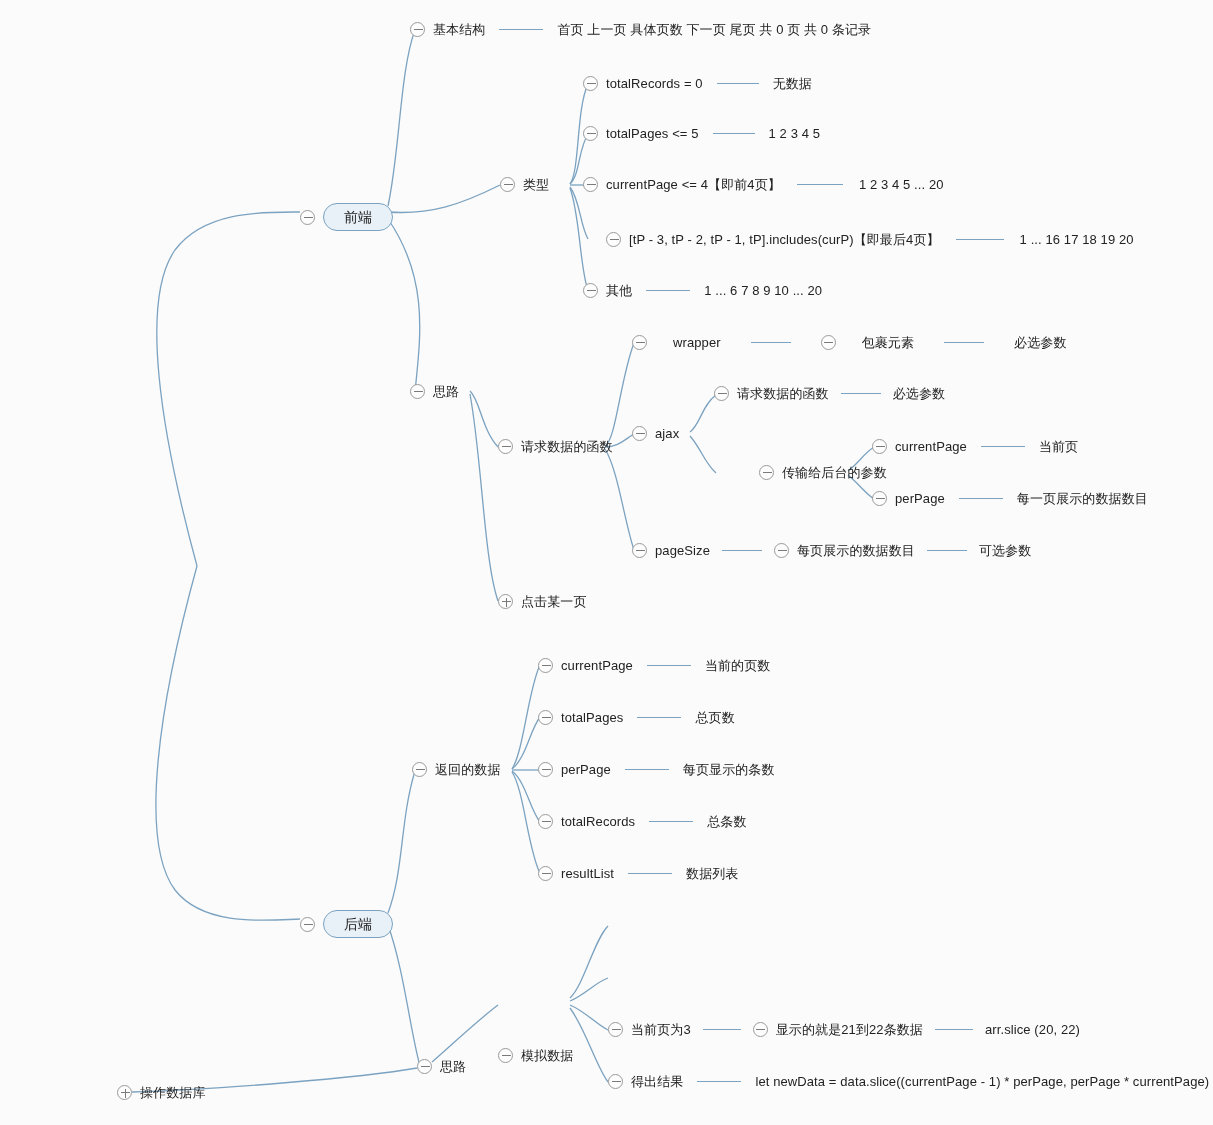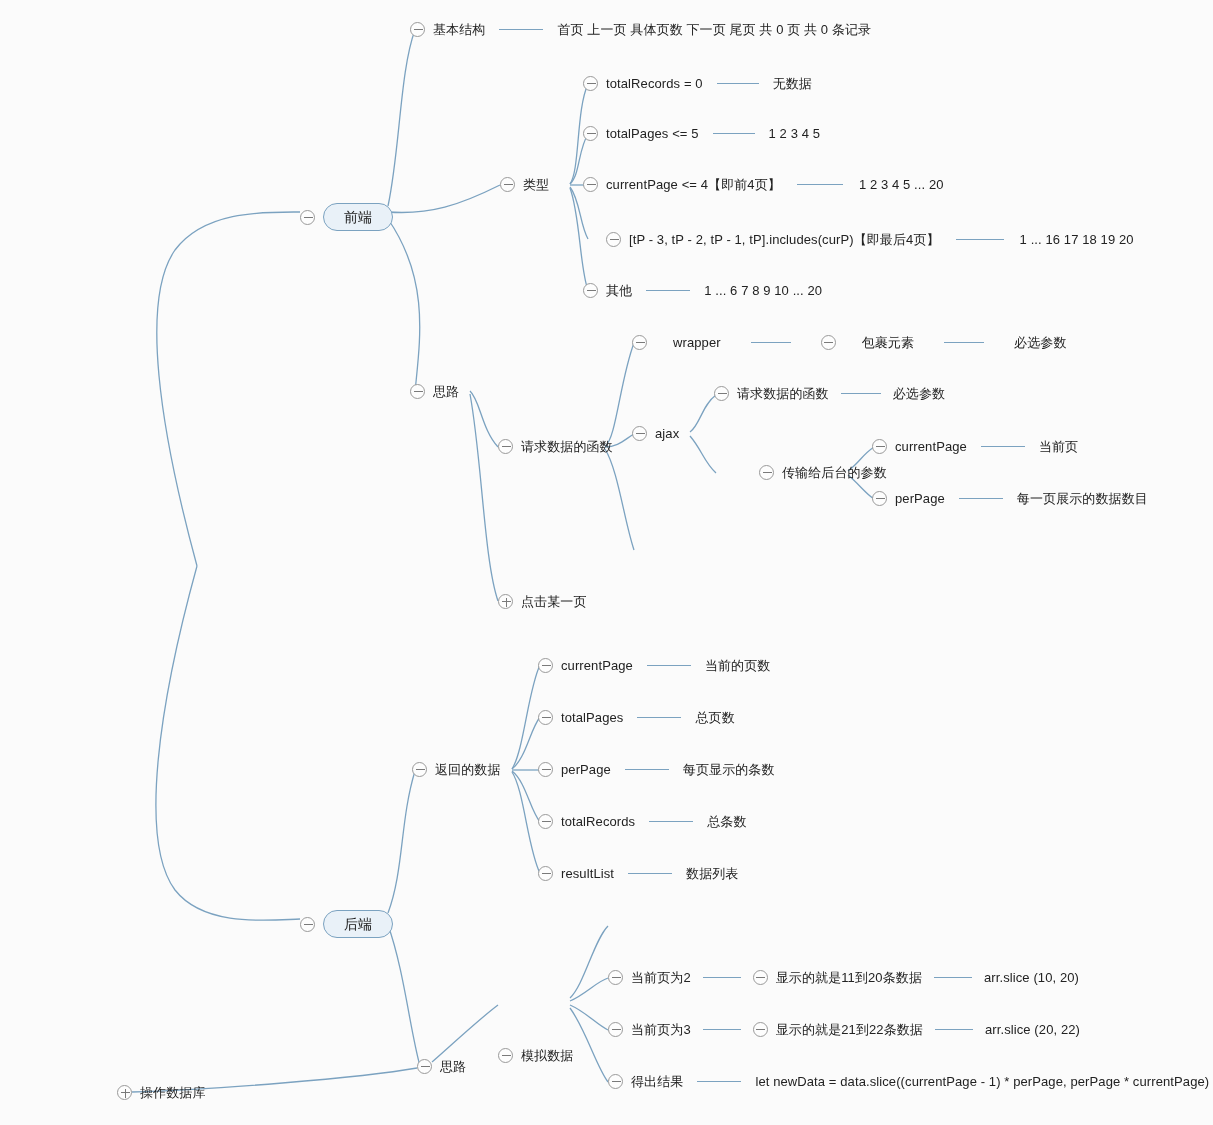--- a/index.html
+++ b/index.html
@@ -209,20 +209,29 @@
     <span class="lbl">当前页</span>
   </div>
 
   <div class="node" style="left:872px;top:491px;">
     <span class="tg"></span>
     <span class="lbl">perPage</span>
     <span class="dash" style="width:44px;margin:0 14px;"></span>
     <span class="lbl">每一页展示的数据数目</span>
   </div>
 
+  <div class="node" style="left:632px;top:543px;">
+    <span class="tg"></span>
+    <span class="lbl">pageSize</span>
+    <span class="dash" style="width:40px;margin:0 12px;"></span>
+    <span class="tg"></span>
+    <span class="lbl">每页展示的数据数目</span>
+    <span class="dash" style="width:40px;margin:0 12px;"></span>
+    <span class="lbl">可选参数</span>
+  </div>
 
   <div class="node" style="left:498px;top:594px;">
     <span class="tg plus"></span>
     <span class="lbl">点击某一页</span>
   </div>
 
   <div class="node" style="left:300px;top:910px;">
     <span class="tg"></span>
     <span class="boxnode lbl" style="margin-left:8px;">后端</span>
   </div>
@@ -276,29 +285,20 @@
     <span class="tg plus"></span>
     <span class="lbl">操作数据库</span>
   </div>
 
   <div class="node" style="left:498px;top:1048px;">
     <span class="tg"></span>
     <span class="lbl">模拟数据</span>
   </div>
 
 
-  <div class="node" style="left:608px;top:970px;">
-    <span class="tg"></span>
-    <span class="lbl">当前页为2</span>
-    <span class="dash" style="width:38px;margin:0 12px;"></span>
-    <span class="tg"></span>
-    <span class="lbl">显示的就是11到20条数据</span>
-    <span class="dash" style="width:38px;margin:0 12px;"></span>
-    <span class="lbl">arr.slice (10, 20)</span>
-  </div>
 
   <div class="node" style="left:608px;top:1022px;">
     <span class="tg"></span>
     <span class="lbl">当前页为3</span>
     <span class="dash" style="width:38px;margin:0 12px;"></span>
     <span class="tg"></span>
     <span class="lbl">显示的就是21到22条数据</span>
     <span class="dash" style="width:38px;margin:0 12px;"></span>
     <span class="lbl">arr.slice (20, 22)</span>
   </div>

